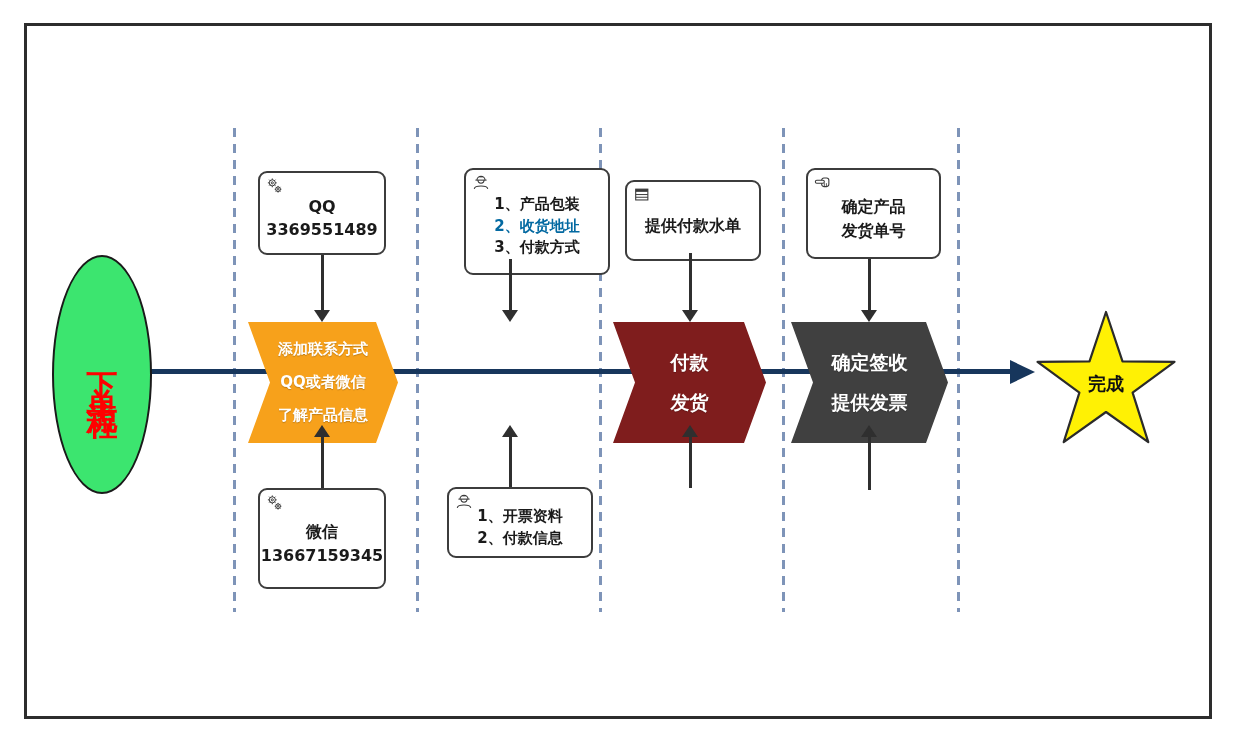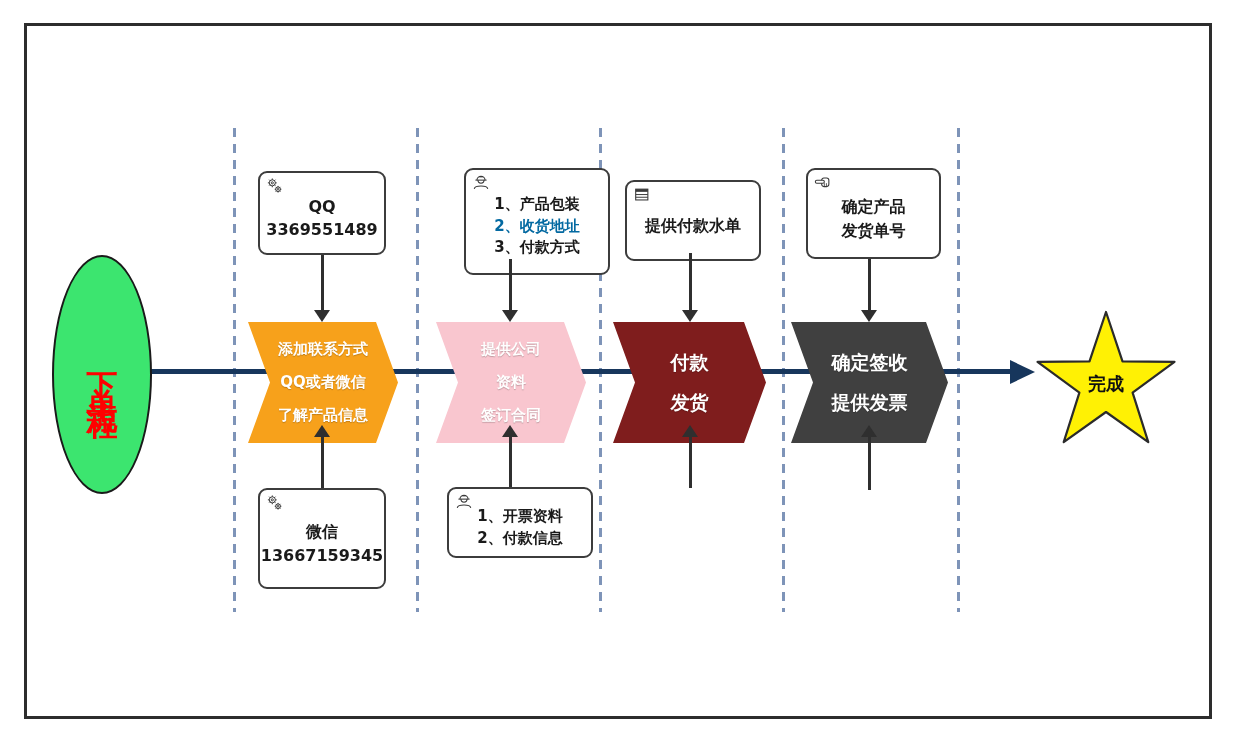--- a/index.html
+++ b/index.html
@@ -107,25 +107,20 @@
         <path d="M2.5 16.5 c0.8 -4.2 14.2 -4.2 15 0"></path>
       </g>
     </svg>
     <span class="ln num">1、产品包装</span>
     <span class="ln num muted">2、收货地址</span>
     <span class="ln num">3、付款方式</span>
   </div>
   <div class="vline" style="left:508.5px;top:259px;height:52px"></div>
   <div class="head-down" style="left:502px;top:310px"></div>
 
-  <div class="chev small" style="left: 436px; width: 150px; background: rgb(249, 198, 207);">
-    <span class="ln">提供公司</span>
-    <span class="ln">资料</span>
-    <span class="ln">签订合同</span>
-  </div>
 
   <div class="head-up" style="left:502px;top:425px"></div>
   <div class="vline" style="left:508.5px;top:436px;height:51px"></div>
   <div class="box" style="left:447px;top:487px;width:146px;height:71px">
     <svg class="icon" viewBox="0 0 20 20">
       <g fill="none" stroke="#3a3a3a" stroke-width="1.2">
         <path d="M5.5 6.8 a4.5 4.2 0 0 1 9 0"></path>
           <path d="M8.5 3.1 h3"></path>
         <path d="M3.8 6.8 h12.4"></path>
           <path d="M6.6 6.8 a3.4 3.4 0 0 0 6.8 0"></path>

